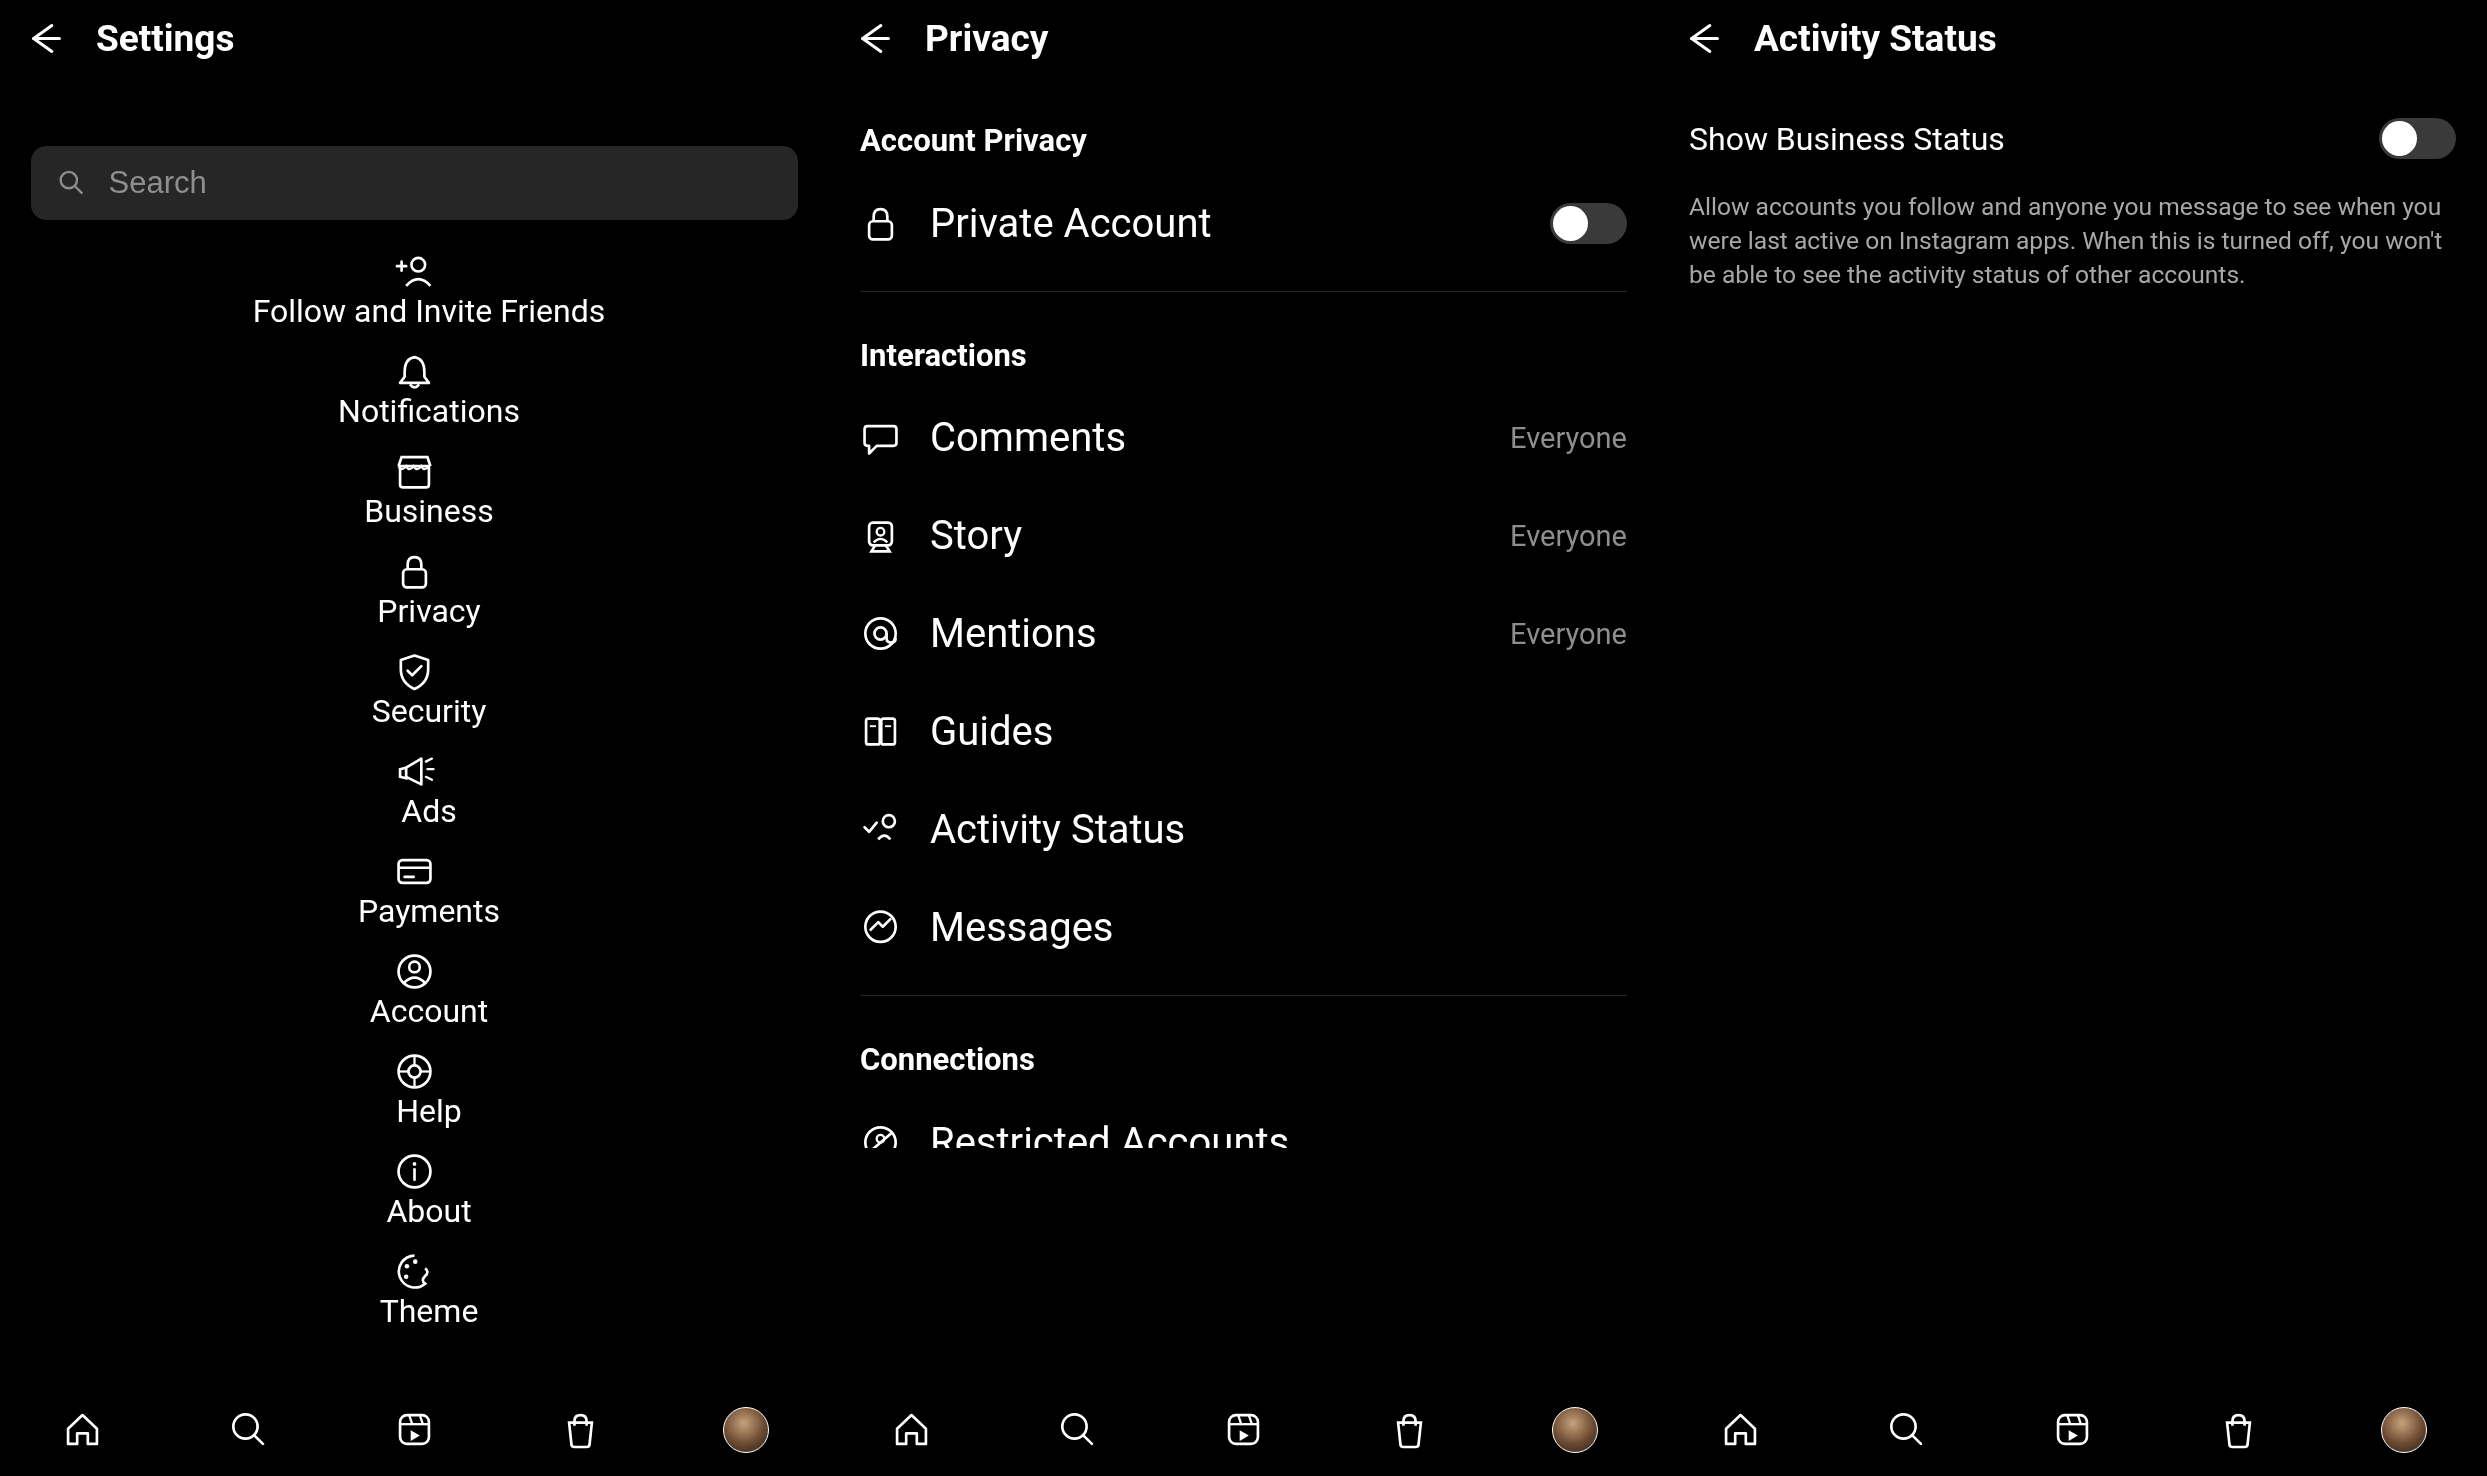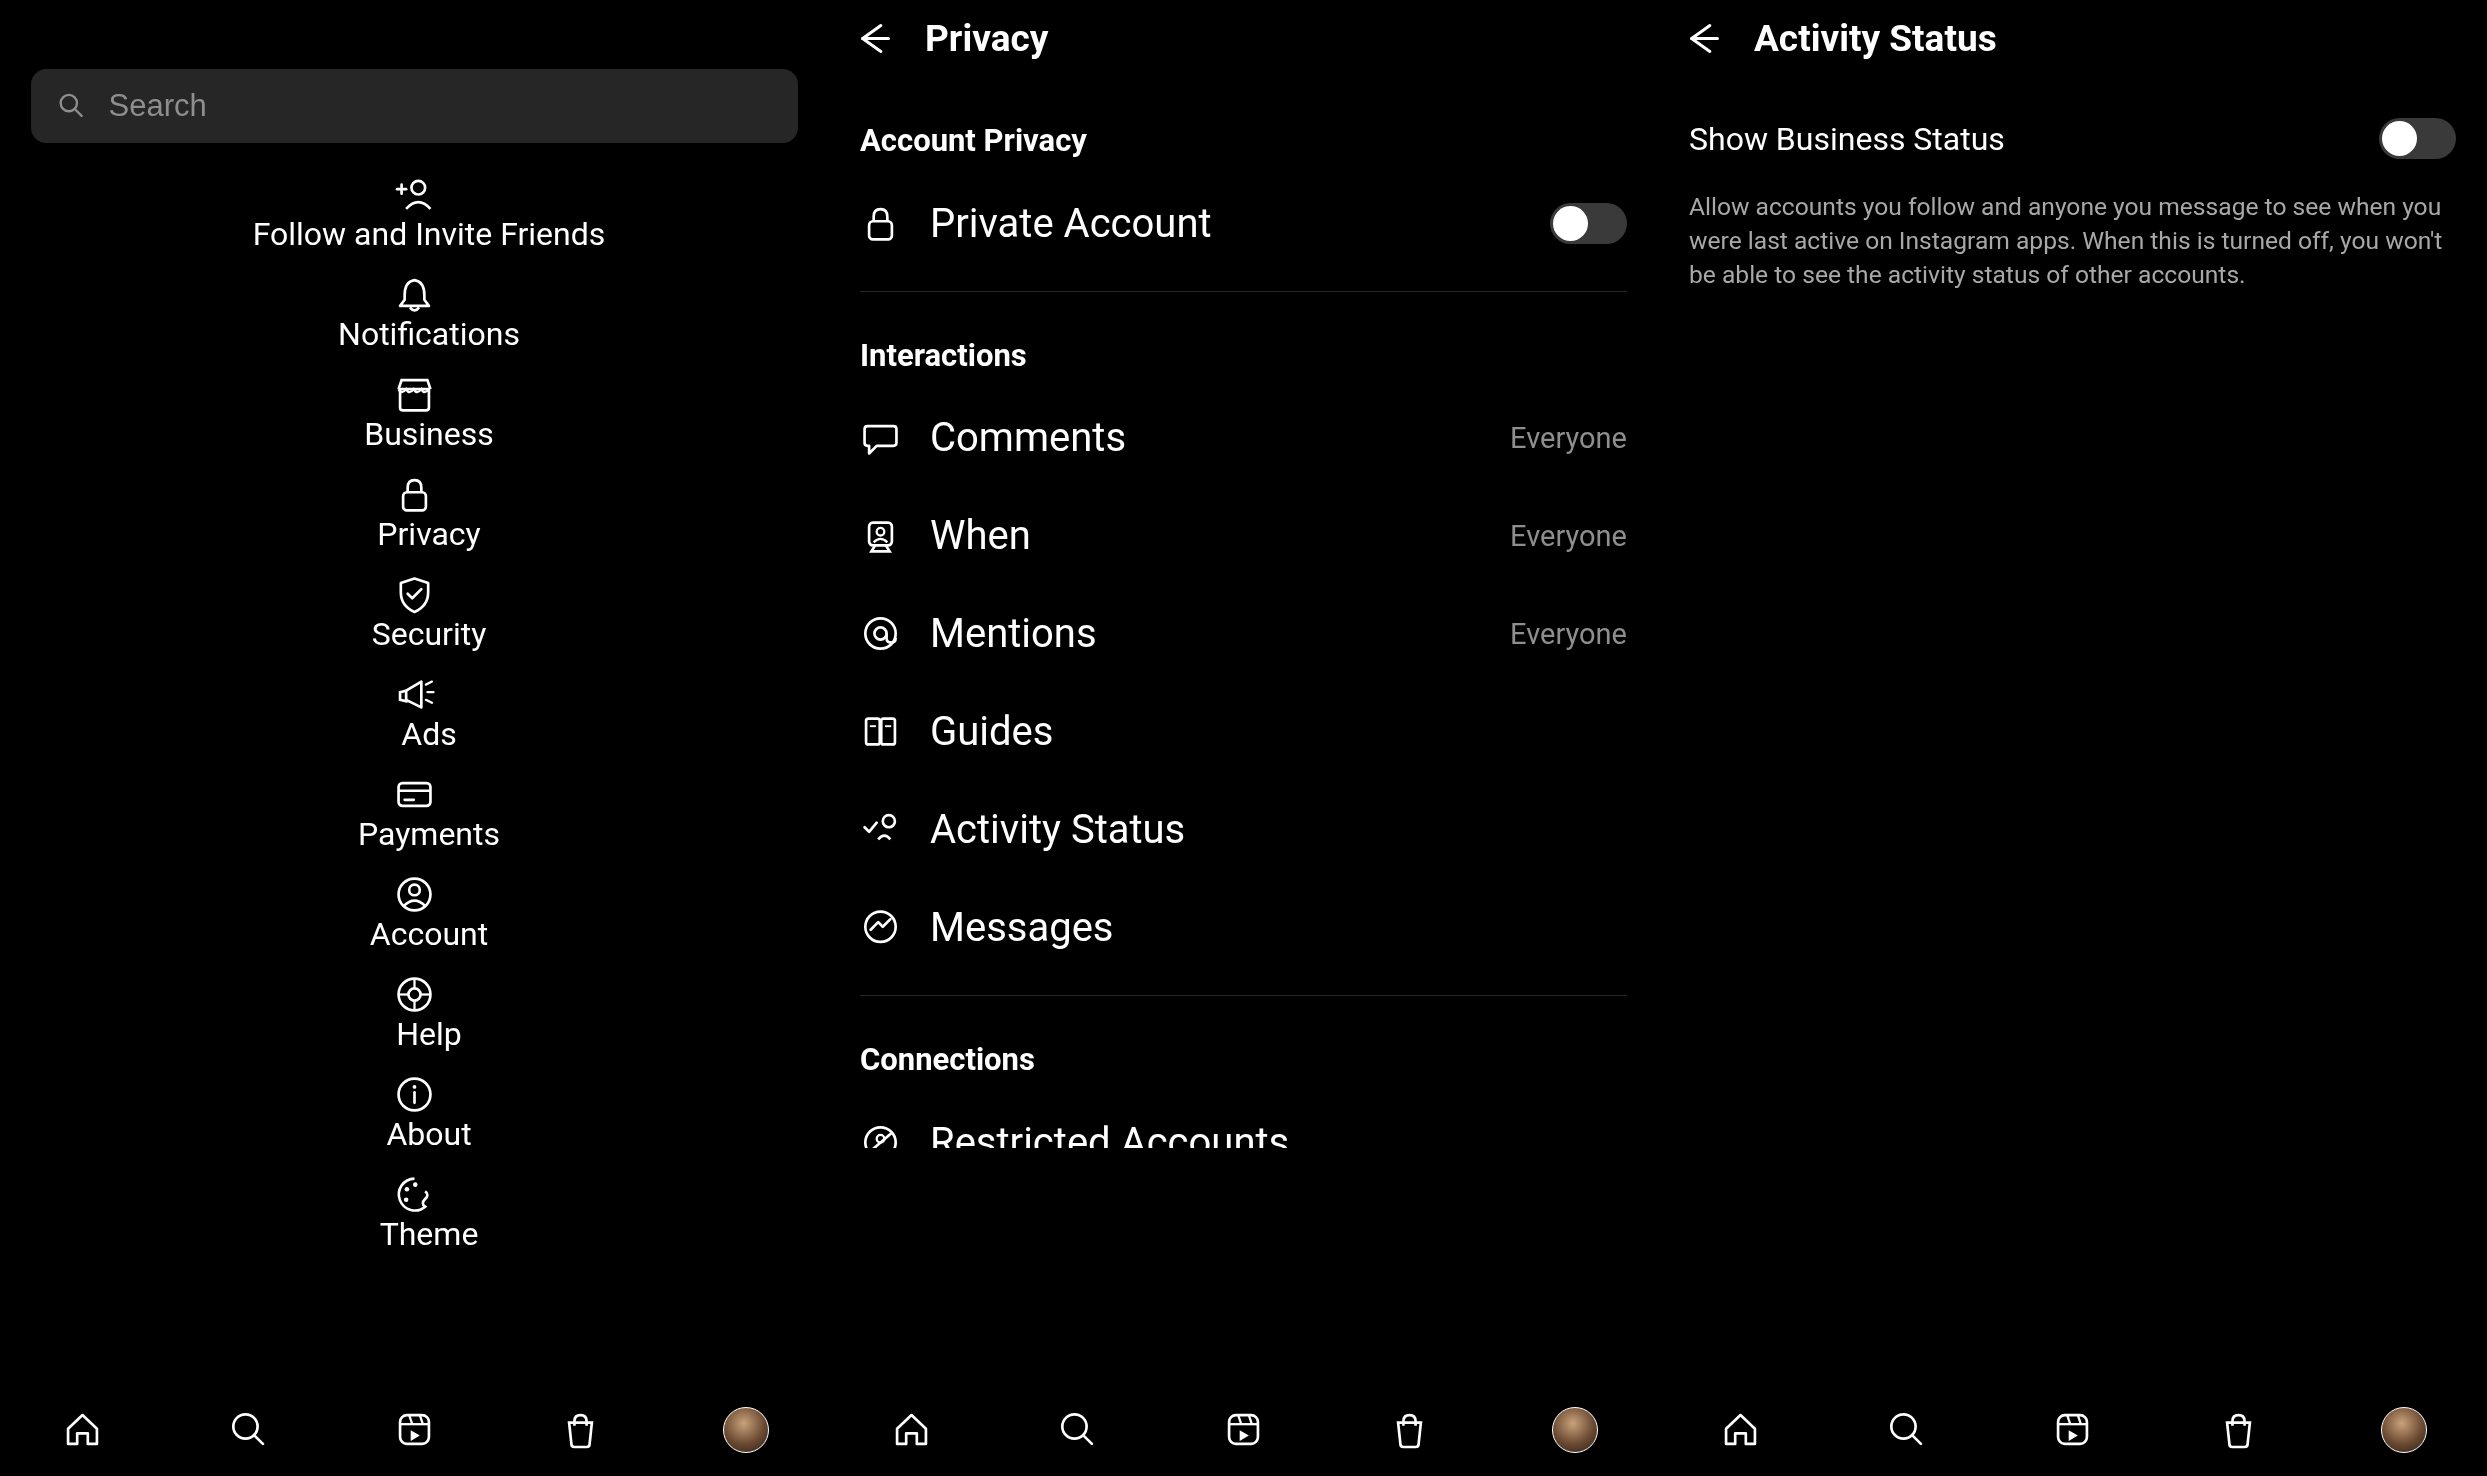--- a/index.html
+++ b/index.html
@@ -271,20 +271,28 @@
         <path d="M22 28 l12 7 l-12 7 z" fill="#fff"></path>
       </g>
     <g id="i-shop">
         <path d="M12 18 h30 l-3 28 q0 4 -4 4 h-16 q-4 0 -4 -4 z" stroke="#fff" stroke-width="3.5" fill="none"></path>
         <path d="M19 22 v-6 q0 -8 8 -8 t8 8 v6" stroke="#fff" stroke-width="3.5" fill="none"></path>
       </g>
   </defs>
 </svg>
 
 <div class="panel">
+  <div class="header">
+    <div class="back-btn">
+      <svg width="41" height="41" viewBox="0 0 54 54">
+          <use href="#i-back"></use>
+        </svg>
+    </div>
+    <div class="header-title">Settings</div>
+  </div>
 
   <div class="search-wrap">
     <div class="search">
       <svg width="34" height="34" viewBox="0 0 54 54">
           <use href="#i-search"></use>
         </svg>
       <input type="text" placeholder="Search" style="">
     </div>
   </div>
 
@@ -441,21 +449,21 @@
           </div>
           <div class="lbl">Comments</div>
           <div class="val">Everyone</div>
         </div>
         <div class="p-row">
           <div class="ico">
             <svg width="41" height="41" viewBox="0 0 54 54">
               <use href="#i-tag"></use>
             </svg>
           </div>
-          <div class="lbl">When</div>
+          <div class="lbl">Story</div>
           <div class="val">Everyone</div>
         </div>
         <div class="p-row">
           <div class="ico">
             <svg width="41" height="41" viewBox="0 0 54 54">
               <use href="#i-mention"></use>
             </svg>
           </div>
           <div class="lbl">Mentions</div>
           <div class="val">Everyone</div>

